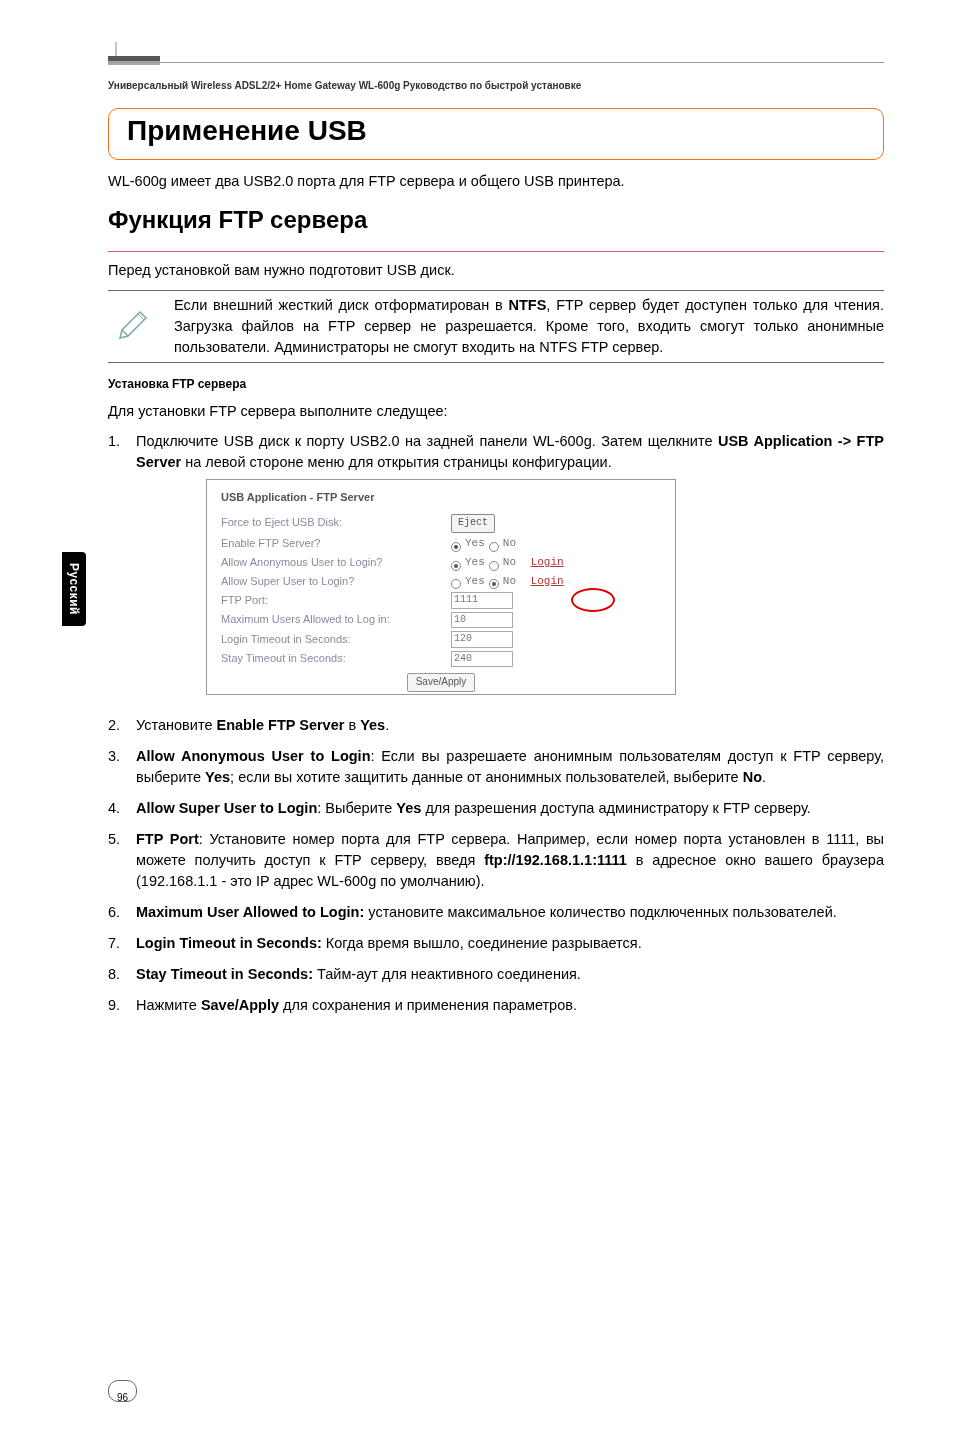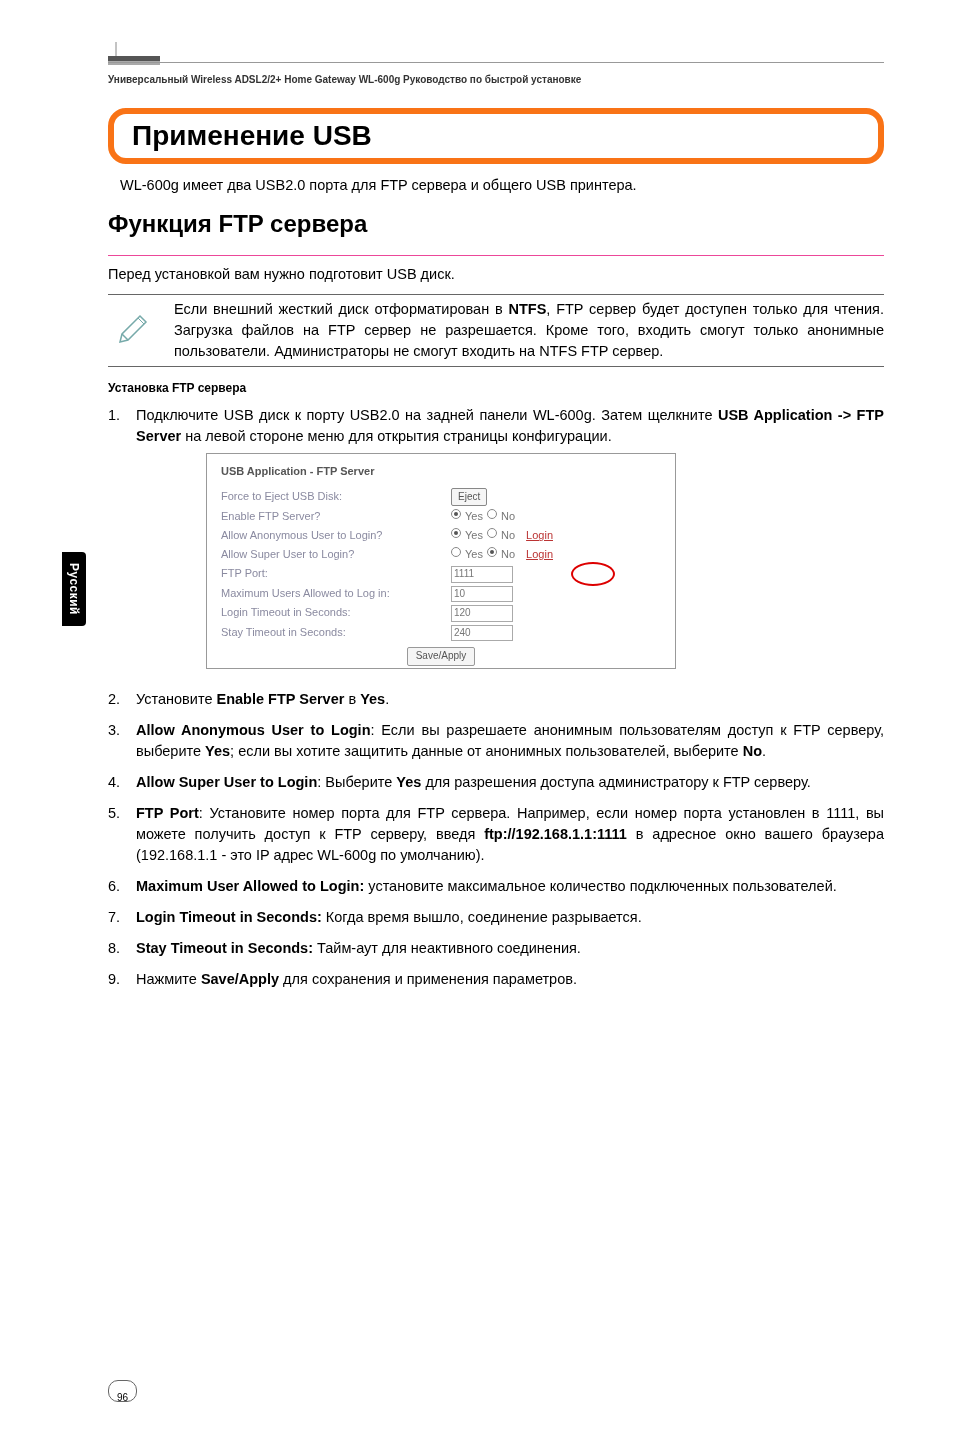--- a/index.html
+++ b/index.html
@@ -10,21 +10,21 @@
       font-family: Arial, "Helvetica Neue", Helvetica, sans-serif;
       position: relative;
       color: #000;
     }
     .header-line {
       position: absolute;
       top: 62px;
       left: 108px;
       right: 70px;
       border-top: 1px solid #999;
-      padding-top: 6px;
+      padding-top: 12px;
     }
     .header-text {
       font-size: 10px;
       font-weight: bold;
       color: #333;
     }
     .header-icon {
       position: absolute;
       top: 40px;
       left: 108px;
@@ -34,35 +34,34 @@
     .header-icon svg { width: 60px; height: 28px; }
 
     .content {
       position: absolute;
       top: 108px;
       left: 108px;
       right: 70px;
     }
 
     .section-title-box {
-      border: 6px solid #f97316;
-      border-radius: 18px;
-      padding: 6px 18px 6px 18px;
+      border: 1px solid #f97316;
+      border-radius: 10px;
+      padding: 6px 18px 12px 18px;
       margin-bottom: 12px;
     }
     .section-title {
       font-size: 28px;
       font-weight: bold;
     }
 
     .intro-text {
       font-size: 14.5px;
       margin-bottom: 14px;
       line-height: 1.35;
-      margin-left: 12px;
     }
 
     .sub-title {
       font-size: 24px;
       font-weight: bold;
       border-bottom: 1px solid #ec4899;
       padding-bottom: 17px;
       margin-bottom: 8px;
       margin-top: 4px;
     }
@@ -145,22 +144,23 @@
       margin-bottom: 3px;
       align-items: center;
     }
     .screenshot-label {
       flex: 0 0 230px;
       color: #8a8aa0;
     }
     .screenshot-value {
       flex: 1;
       display: flex;
-      align-items: flex-start;
+      align-items: flex-end;
       gap: 4px;
+      font-family: Liberation Mono, monospace;
     }
     .eject-btn {
       border: 1px solid #888;
       border-radius: 2px;
       padding: 1px 6px;
       font-size: 10px;
       background: #f5f5f5;
       color: #555;
     }
     .radio-dot {
@@ -283,20 +283,21 @@
         <line x1="24" y1="6" x2="30" y2="12" stroke="#7aa" stroke-width="1"></line>
       </svg>
     </div>
     <div class="note-text">
       <span>Если внешний жесткий диск отформатирован в </span><span class="bold">NTFS</span><span>, FTP сервер будет доступен только для чтения. Загрузка файлов на FTP сервер не разрешается. Кроме того, входить смогут только анонимные пользователи. Администраторы  не смогут входить на NTFS FTP сервер.</span>
     </div>
   </div>
 
   <div class="sub-heading">Установка FTP сервера</div>
 
+  <div class="para">Для установки FTP сервера выполните следущее:</div>
 
   <ol class="steps">
     <li>
       <span>Подключите USB диск к порту USB2.0 на задней панели WL-600g. Затем щелкните </span><span class="bold">USB Application -&gt; FTP Server</span><span> на левой стороне меню для открытия страницы конфигурации.</span>
 
       <div class="screenshot">
         <div class="panel-title">USB Application - FTP Server</div>
 
         <div class="screenshot-row">
           <div class="screenshot-label">Force to Eject USB Disk:</div>

